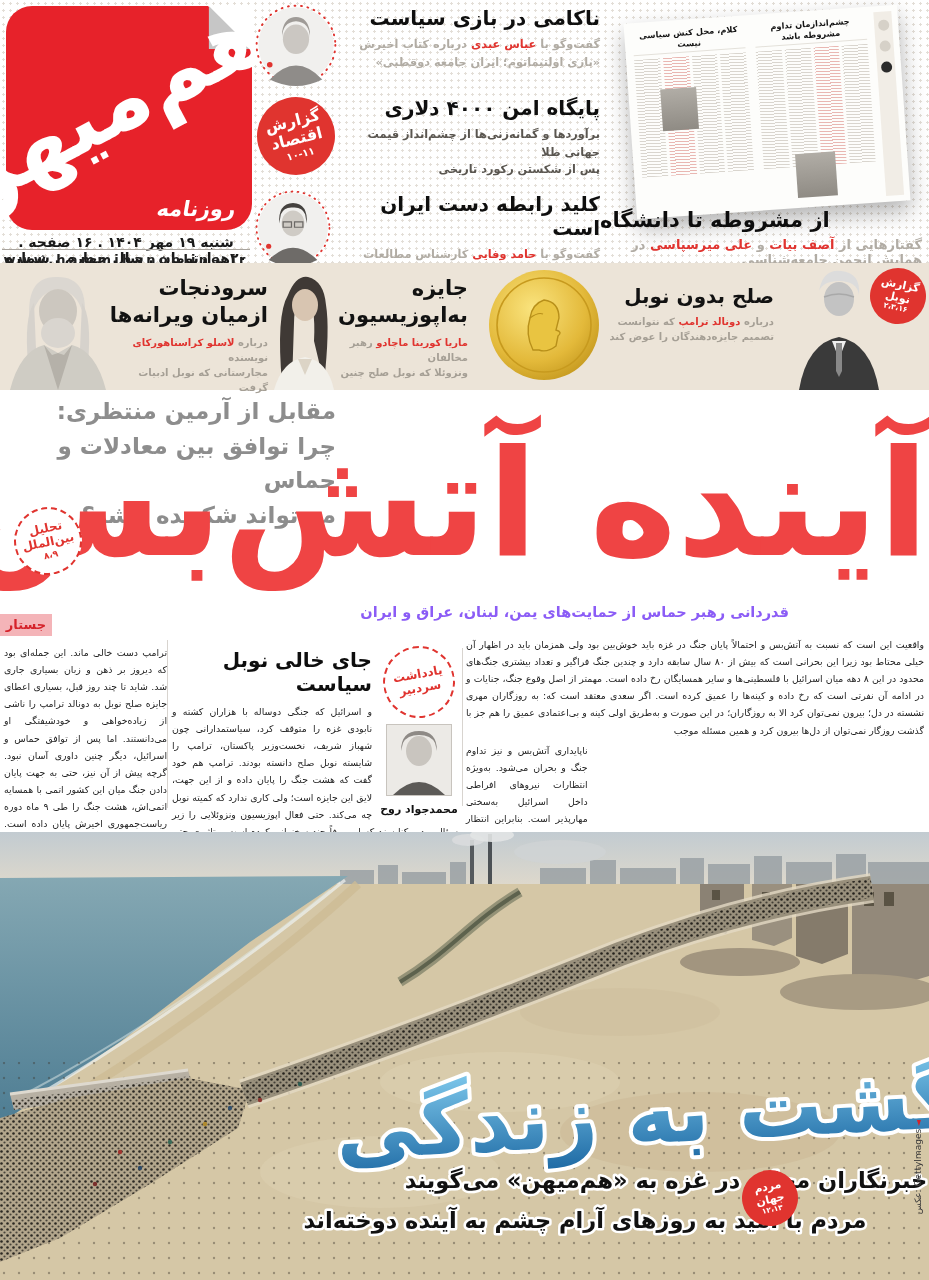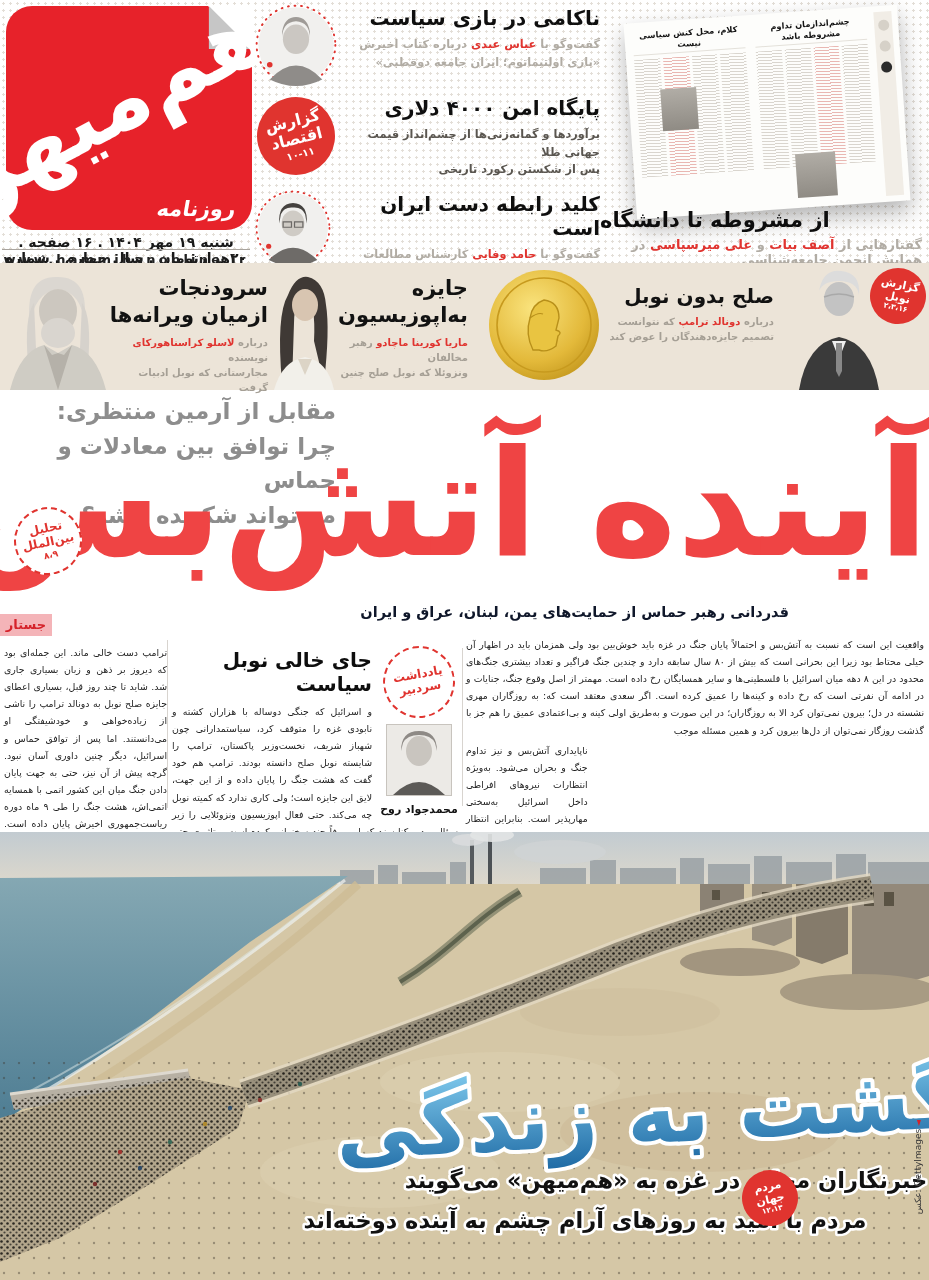--- a/index.html
+++ b/index.html
@@ -54,21 +54,21 @@
   .mini-cap-sub{left:600px;top:237px;width:322px;text-align:right;font-size:13px;font-weight:bold;color:#b1aca4;}
   
   .band{left:0;top:263px;width:929px;height:127px;background:#ece4d8;}
   .band-title{font-size:21px;font-weight:bold;color:#121212;line-height:1.3;}
   .band-sub{font-size:10px;color:#a59f95;font-weight:bold;line-height:1.5;margin-top:5px;}
   
   .kicker{left:4px;top:394px;width:332px;font-size:23px;font-weight:bold;color:#8d8d8d;
           line-height:1.5;text-align:right;}
   .headline{left:0;top:408px;width:929px;font-size:148px;font-weight:bold;color:#ef4444;
           text-align:center;line-height:1.3;letter-spacing:-3px;white-space:nowrap;}
-  .lead-sub{left:345px;top:604px;width:444px;font-size:14.5px;font-weight:bold;color:#0f172a;
+  .lead-sub{left:345px;top:604px;width:444px;font-size:14.5px;font-weight:bold;color:#8b5cf6;
           text-align:right;}
   
   .small{font-size:9.4px;line-height:1.82;color:#1d1d1d;text-align:justify;}
   .edcol{left:466px;top:636px;width:458px;}
   .ed-mid{display:flex;gap:10px;align-items:center;margin:3px 0;min-height:74px;}
   .ed-b2{flex:1;}
   .ed-headbox{display:flex;align-items:center;gap:8px;}
   .ed-title{font-size:25px;font-weight:bold;color:#0e0e0e;white-space:nowrap;}
   .ed-pill{background:#e0342f;color:#fff;font-size:12.5px;font-weight:bold;border-radius:14px;
            padding:4px 11px;white-space:nowrap;}

